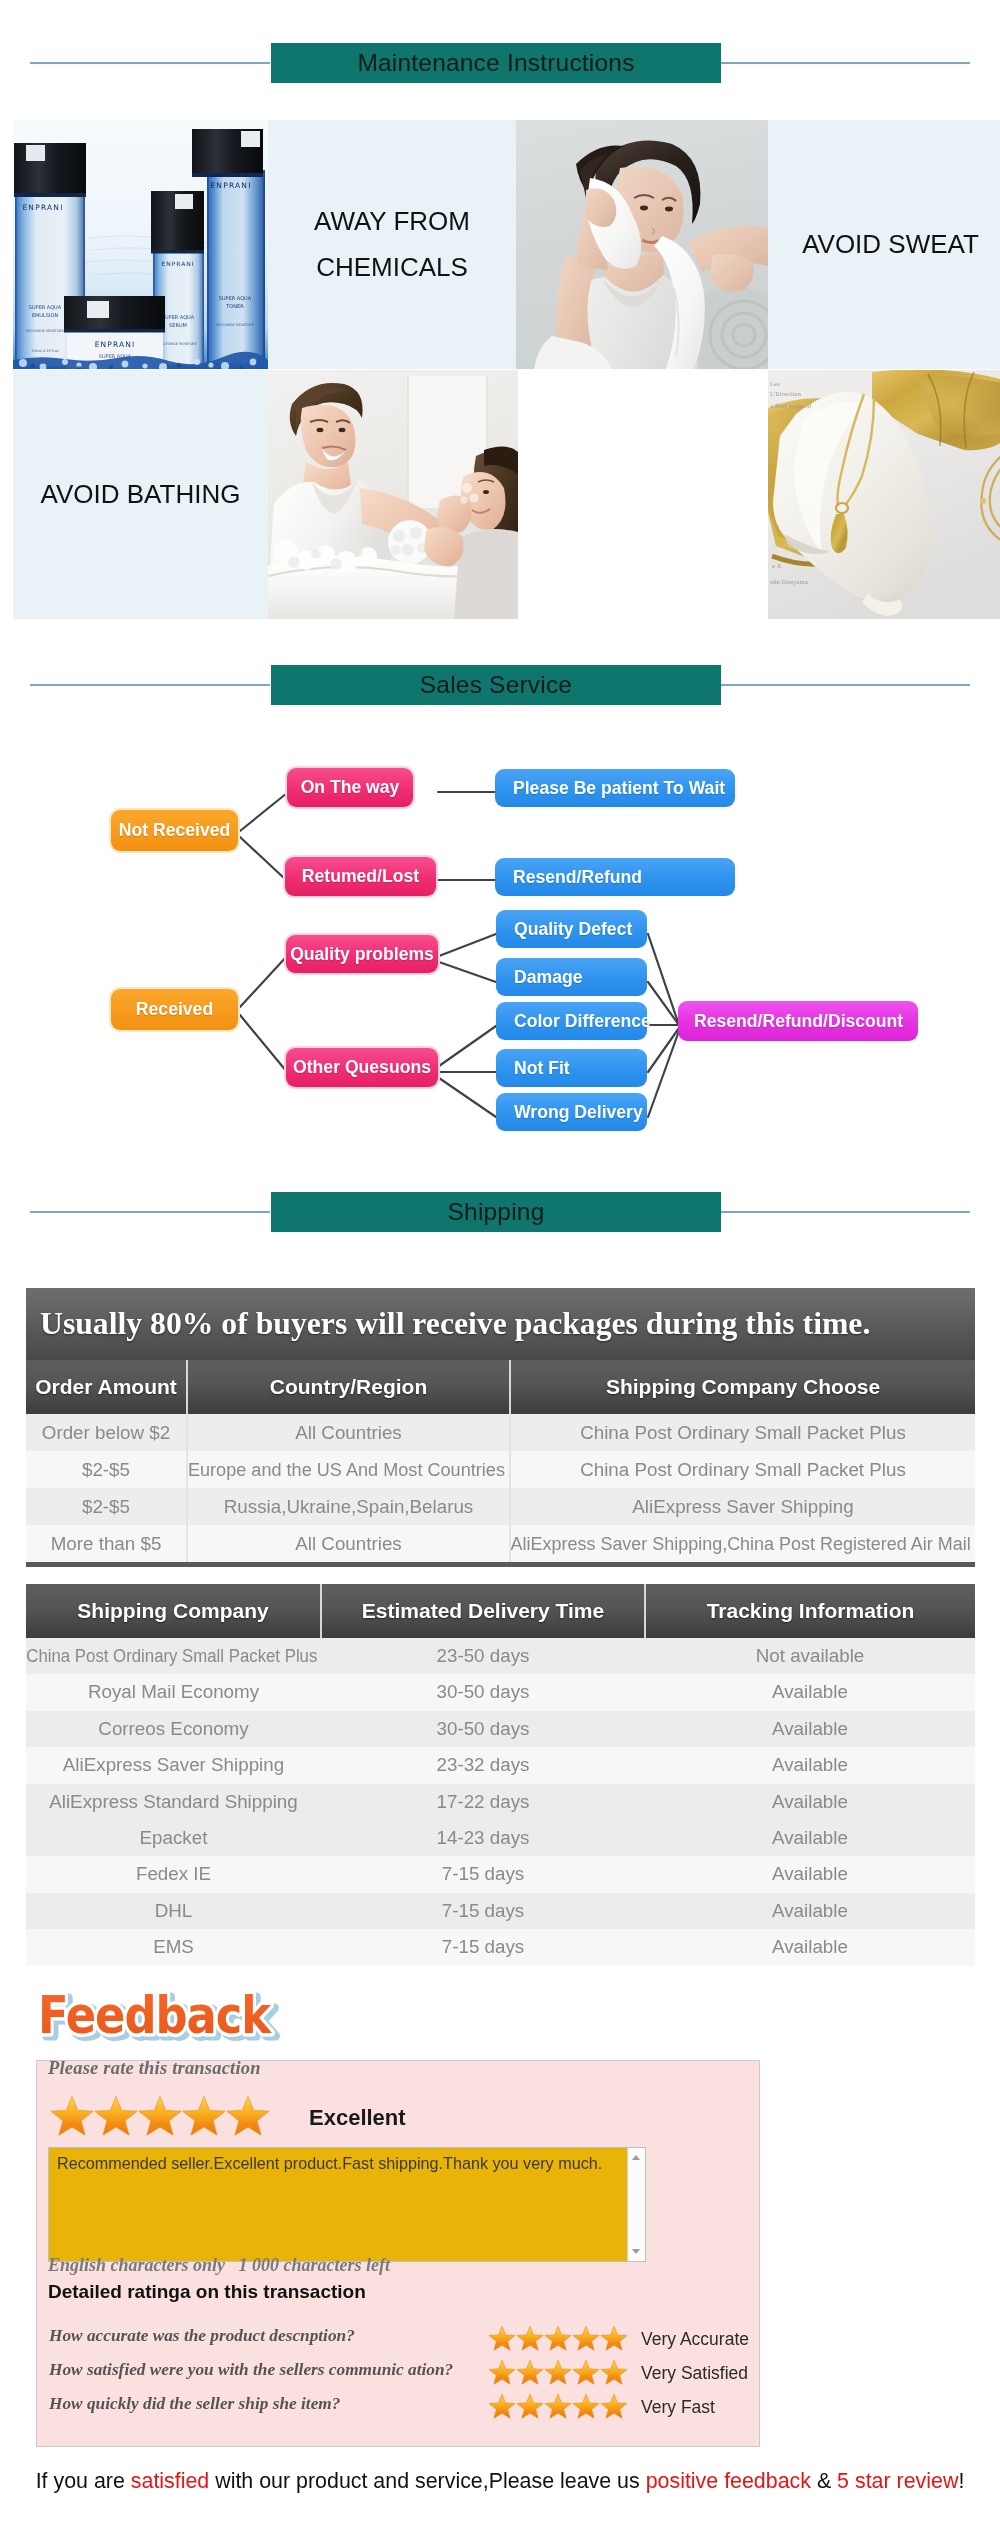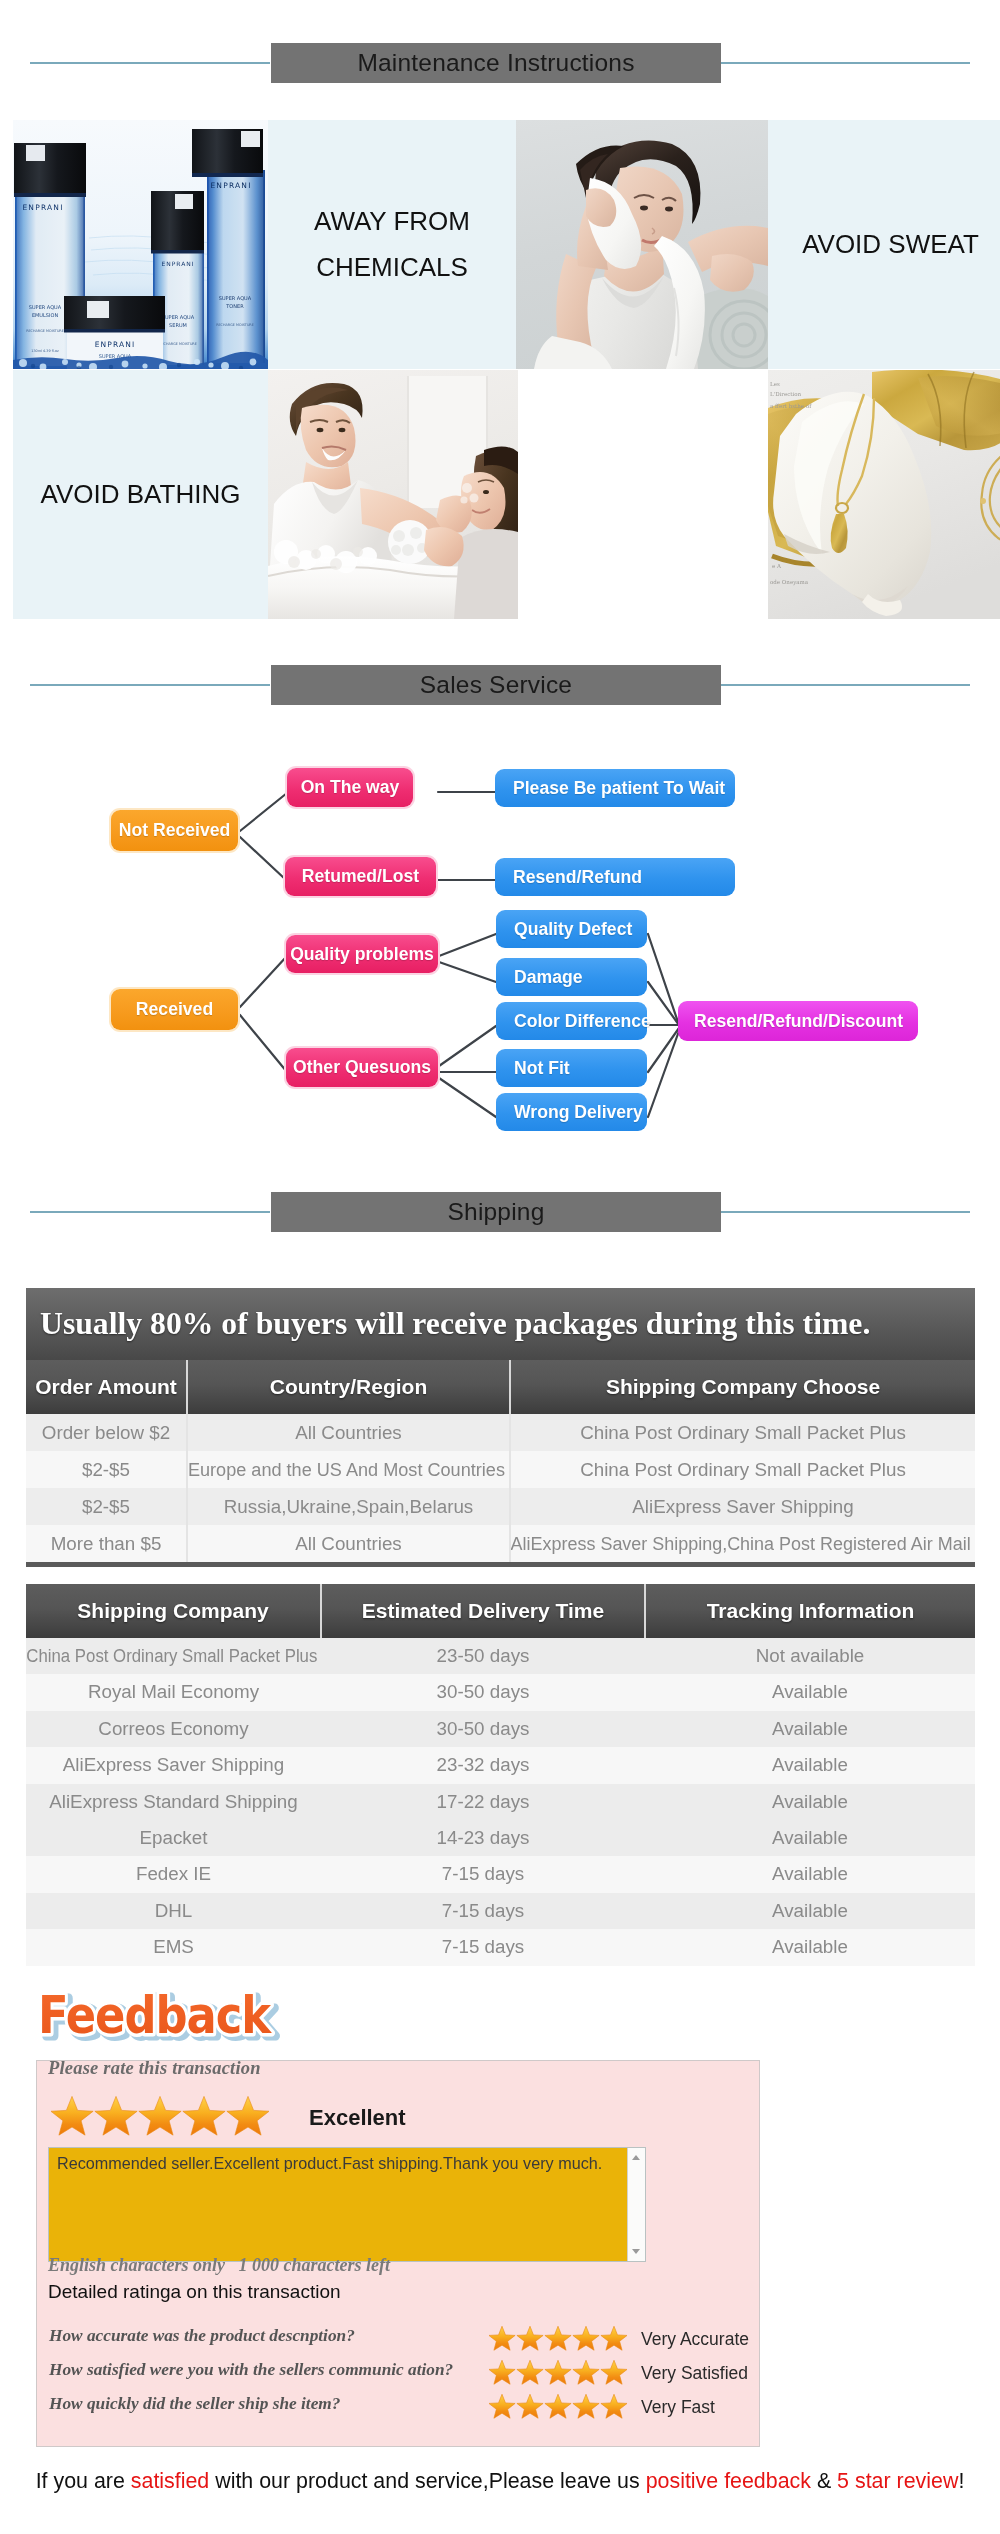--- a/index.html
+++ b/index.html
@@ -6,21 +6,21 @@
   html,body{margin:0;padding:0;background:#fff;}
   body{width:1000px;font-family:"Liberation Sans",sans-serif;}
   .page{width:1000px;position:relative;overflow:hidden;height:2534px;}
 
   
   .sec-title{position:relative;height:40px;}
   .sec-title .rule{position:absolute;top:19px;height:2px;background:#7aa9bb;}
   .sec-title .rule.l{left:30px;right:730px;}
   .sec-title .rule.r{left:720px;right:30px;}
   .sec-title .chip{position:absolute;left:271px;width:450px;top:0;height:40px;
-        background:#737373;display:flex;align-items:center;justify-content:center;}
+        background:#0f766e;display:flex;align-items:center;justify-content:center;}
   .sec-title .chip span{font-size:24.5px;color:#1a1a1a;letter-spacing:.2px;}
 
   
   .mgrid{position:relative;width:1000px;height:500px;margin-left:13px;}
   .mcell{position:absolute;overflow:hidden;}
   .mtext{display:flex;flex-direction:column;align-items:center;justify-content:center;
          background:#e9f3f7;color:#111;font-size:26px;line-height:1.75;text-align:center;}
 
   
   .flow{position:relative;width:1000px;height:410px;}
@@ -75,21 +75,21 @@
   .fb-textarea .txt{position:absolute;left:8px;top:6px;font-size:16.2px;color:#3a3a3a;
             font-family:"Liberation Sans",sans-serif;white-space:nowrap;}
   .fb-scroll{position:absolute;right:0;top:0;width:17px;height:100%;
             background:#fbfbfa;border-left:1px solid #d2d2d0;}
   .fb-scroll .arr{position:absolute;left:4px;width:0;height:0;
             border-left:4px solid transparent;border-right:4px solid transparent;}
   .fb-scroll .up{top:7px;border-bottom:5px solid #9a9a9a;}
   .fb-scroll .dn{bottom:7px;border-top:5px solid #9a9a9a;}
   .fb-note{position:absolute;left:11px;top:194px;font-family:"Liberation Serif",serif;
             font-style:italic;font-weight:bold;font-size:18px;color:#7a7a7a;white-space:pre;}
-  .fb-detailed{position:absolute;left:11px;top:220px;font-size:19px;font-weight:normal;color:#111;}
+  .fb-detailed{position:absolute;left:11px;top:220px;font-size:19px;font-weight:bold;color:#111;}
   .fb-row{position:absolute;left:12px;width:712px;height:34px;}
   .fb-q{position:absolute;left:0;top:3px;font-family:"Liberation Serif",serif;
             font-style:italic;font-weight:bold;font-size:17.3px;color:#545454;white-space:nowrap;}
   .fb-rstars{position:absolute;left:440px;top:3px;}
   .fb-verdict{position:absolute;left:592px;top:6px;font-size:17.5px;color:#2a2a2a;white-space:nowrap;}
   .closing{margin-top:22px;text-align:center;font-size:21.4px;color:#111;}
   .closing .red{color:#e61414;}
 </style>
 </head>
 <body>

